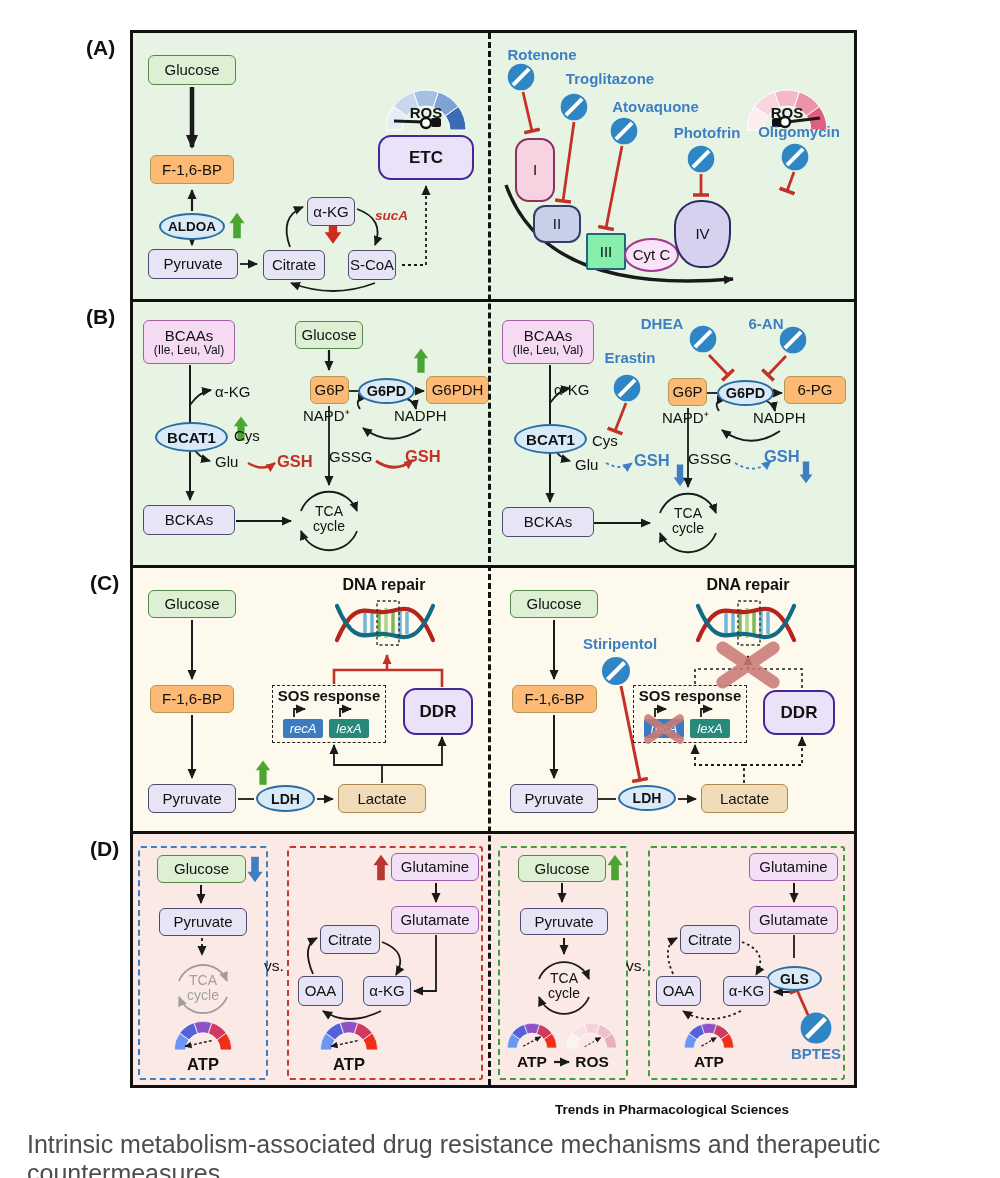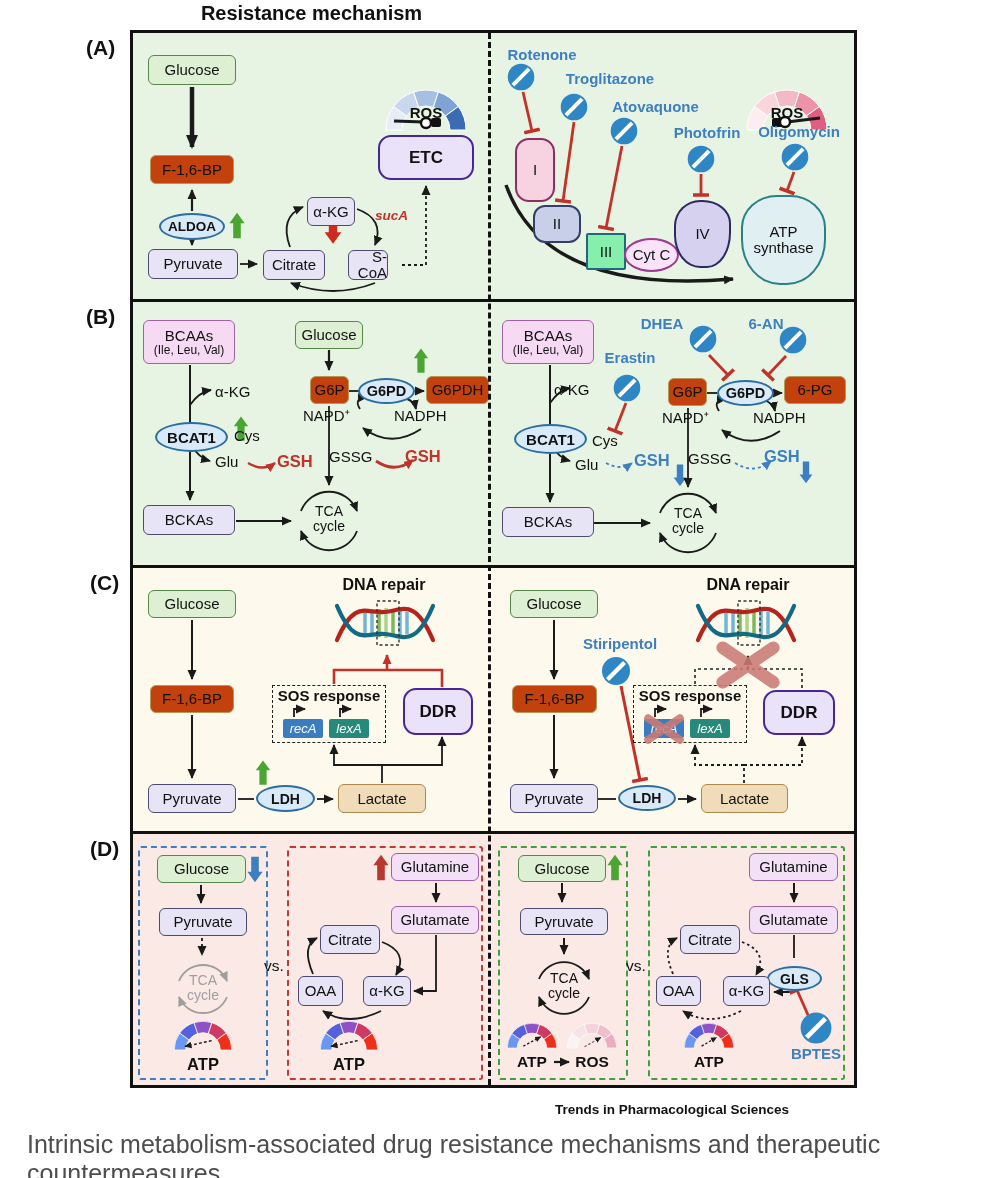--- a/index.html
+++ b/index.html
@@ -9,24 +9,24 @@
   .frame{position:absolute;left:130px;top:30px;width:727px;height:1058px;border:3px solid #111;box-sizing:border-box}
   .panel{position:relative;display:flex;width:100%}
   .panel+.panel{border-top:3px solid #111}
   .pg{background:#e8f4e3}.pc{background:#fdf9ec}.pd{background:#fbe9e6}
   .half{position:relative;box-sizing:border-box}
   .half.l{width:357px}.half.r{width:364px}
   .vdiv{position:absolute;left:355px;top:0;bottom:0;width:0;border-left:3px dashed #111;z-index:4}
   .lay{position:absolute;left:0;top:0;z-index:1}
   .lay line,.lay path{fill:none;stroke:#1a1a1a;stroke-width:1.8}
   .toplay{position:absolute;left:0;top:0;z-index:5;pointer-events:none}
-  .box{position:absolute;box-sizing:border-box;display:flex;align-items:center;justify-content:center;text-align:right;border-radius:6px;border:1.6px solid #555;font-size:15px;z-index:2;line-height:1.05}
+  .box{position:absolute;box-sizing:border-box;display:flex;align-items:center;justify-content:center;text-align:center;border-radius:6px;border:1.6px solid #555;font-size:15px;z-index:2;line-height:1.05}
   .col{flex-direction:column}
   .b-green{background:#def0d3;border-color:#55884a}
-  .b-yellow{background:#c2410c;border-color:#b49a58}
+  .b-yellow{background:#fdba74;border-color:#b49a58}
   .b-lav{background:#e7e4f6;border-color:#4f4a70}
   .b-pink{background:#f6daf3;border-color:#a55fa5}
   .b-pink2{background:#f3dff6;border-color:#9b5fae}
   .b-tan{background:#f1dcba;border-color:#ad8851}
   .b-royal{background:#e9e2f8;border-color:#47269b;font-weight:bold;border-width:2.5px;border-radius:13px}
   .ell{position:absolute;box-sizing:border-box;display:flex;align-items:center;justify-content:center;background:#d8eaf8;border:2.5px solid #2b6da3;border-radius:50%;font-weight:bold;z-index:2}
   .blob{position:absolute;box-sizing:border-box;display:flex;align-items:center;justify-content:center;z-index:2;font-size:15px;text-align:center;line-height:1.05}
   .txt{position:absolute;z-index:2;line-height:1.05;font-size:15px}
   .ctr{text-align:center}
   .bold{font-weight:bold}
@@ -84,21 +84,20 @@
       <line x1="58" y1="11" x2="58" y2="39" stroke="#7cb95c" stroke-width="3.5"></line>
       <line x1="65" y1="12" x2="65" y2="38" stroke="#6fb6d8" stroke-width="3.5"></line>
       <line x1="72" y1="14" x2="72" y2="36" stroke="#6fb6d8" stroke-width="3.5"></line>
       <path d="M2,42 C20,0 32,16 50,14 C68,12 80,0 98,42" stroke="#b5231a" stroke-width="4.2" fill="none" stroke-linecap="round"></path>
       <path d="M2,8 C20,50 32,34 50,36 C68,38 80,50 98,8" stroke="#136a85" stroke-width="4.2" fill="none" stroke-linecap="round"></path>
       <rect x="42" y="3" width="22" height="44" fill="none" stroke="#333" stroke-width="1.4" stroke-dasharray="3,2.5"></rect>
     </g>
   </defs>
 </svg>
 
-<div class="hdr" style="left:133px;top:2px;width:357px">Resistance mechanism</div>
 <div class="plabel" style="left:86px;top:36px">(A)</div>
 <div class="plabel" style="left:86px;top:305px">(B)</div>
 <div class="plabel" style="left:90px;top:571px">(C)</div>
 <div class="plabel" style="left:90px;top:837px">(D)</div>
 
 <div class="frame">
 
   <div class="panel pg" style="height:266px">
     <div class="half l">
       <svg class="lay" width="357" height="266">
@@ -122,21 +121,21 @@
           <rect x="5" y="-12" width="10" height="9" rx="2" fill="#111"></rect>
           <circle cx="0" cy="-7" r="5" fill="#fff" stroke="#111" stroke-width="2.4"></circle>
         </g>
       </svg>
       <div class="box b-green" style="left:15px;top:22px;width:88px;height:30px">Glucose</div>
       <div class="box b-yellow" style="left:17px;top:122px;width:84px;height:29px">F-1,6-BP</div>
       <div class="ell" style="left:26px;top:180px;width:66px;height:27px;font-size:13.5px">ALDOA</div>
       <div class="box b-lav" style="left:15px;top:216px;width:90px;height:30px">Pyruvate</div>
       <div class="box b-lav" style="left:130px;top:217px;width:62px;height:30px">Citrate</div>
       <div class="box b-lav" style="left:174px;top:164px;width:48px;height:29px">α-KG</div>
-      <div class="box b-lav" style="left:215px;top:217px;width:40px;height:30px">S-CoA</div>
+      <div class="box b-lav" style="left:215px;top:217px;width:48px;height:30px">S-CoA</div>
       <div class="txt red ital bold" style="left:242px;top:176px;width:46px;font-size:13.5px">sucA</div>
       <div class="box b-royal" style="left:245px;top:102px;width:96px;height:45px;font-size:17px">ETC</div>
       <div class="txt bold ctr" style="left:263px;top:72px;width:60px;font-size:15px">ROS</div>
     </div>
     <div class="half r">
       <svg class="lay" width="364" height="266">
         <path d="M16,152 Q55,262 243,246" style="stroke-width:3.5" marker-end="url(#ab)"></path>
         <line x1="33" y1="59" x2="42" y2="98" style="stroke:#c23228;stroke-width:2.8" marker-end="url(#tb)"></line>
         <line x1="84" y1="89" x2="73" y2="168" style="stroke:#c23228;stroke-width:2.8" marker-end="url(#tb)"></line>
         <line x1="132" y1="113" x2="116" y2="195" style="stroke:#c23228;stroke-width:2.8" marker-end="url(#tb)"></line>
@@ -161,21 +160,20 @@
       <div class="txt blue bold ctr" style="left:12px;top:14px;width:80px">Rotenone</div>
       <div class="txt blue bold ctr" style="left:70px;top:38px;width:100px">Troglitazone</div>
       <div class="txt blue bold ctr" style="left:118px;top:66px;width:95px">Atovaquone</div>
       <div class="txt blue bold ctr" style="left:177px;top:92px;width:80px">Photofrin</div>
       <div class="txt blue bold ctr" style="left:264px;top:91px;width:90px">Oligomycin</div>
       <div class="blob" style="left:25px;top:105px;width:40px;height:64px;background:#f7d3e2;border:2.2px solid #8e2f63;border-radius:14px">I</div>
       <div class="blob" style="left:43px;top:172px;width:48px;height:38px;background:#c8cfe9;border:2.2px solid #333f68;border-radius:12px">II</div>
       <div class="blob" style="left:96px;top:200px;width:40px;height:37px;background:#86efac;border:2.2px solid #1f6880;border-radius:2px">III</div>
       <div class="blob" style="left:134px;top:205px;width:55px;height:34px;background:#fae3f8;border:2.2px solid #9c3b90;border-radius:50%">Cyt C</div>
       <div class="blob" style="left:184px;top:167px;width:57px;height:68px;background:#d6d1ef;border:2.5px solid #2c2960;border-radius:46% 50% 42% 46%/38% 34% 52% 48%">IV</div>
-      <div class="blob" style="left:251px;top:162px;width:85px;height:90px;background:#e0eff1;border:2.5px solid #2a8089;border-radius:42% 42% 46% 46%/36% 36% 50% 50%;padding:4px">ATP synthase</div>
       <div class="txt bold ctr" style="left:267px;top:72px;width:60px;font-size:15px">ROS</div>
     </div>
   </div>
 
   <div class="panel pg" style="height:263px">
     <div class="half l">
       <svg class="lay" width="357" height="263">
         <line x1="57" y1="63" x2="57" y2="198" style="stroke-width:2" marker-end="url(#ab)"></line>
         <path d="M57,103 Q66,90 78,88" marker-end="url(#ab)"></path>
         <path d="M57,142 Q66,156 77,159" marker-end="url(#ab)"></path>

